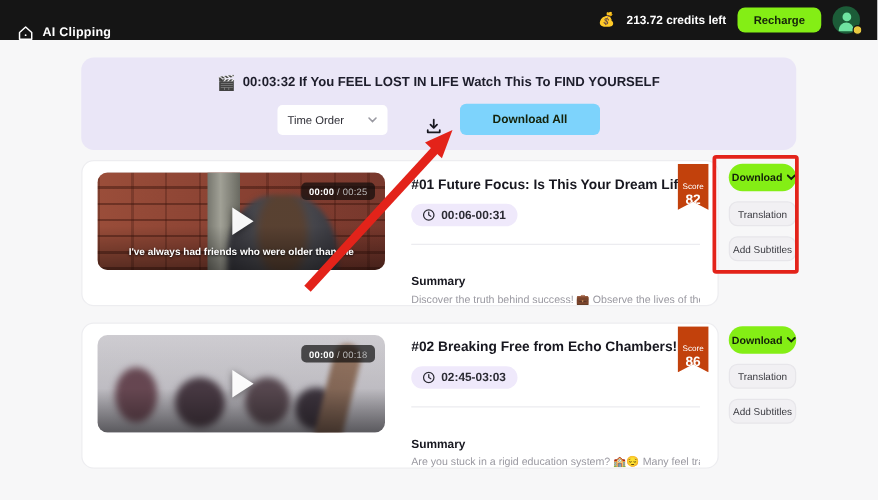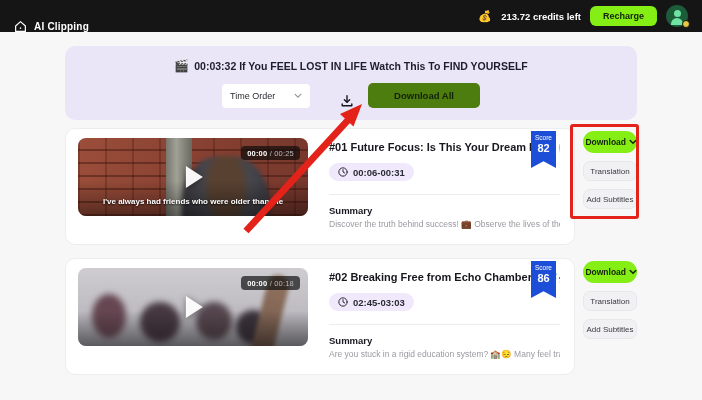--- a/index.html
+++ b/index.html
@@ -44,21 +44,21 @@
   .hero-controls { margin-top:11px; display:flex; align-items:flex-end; justify-content:center; }
   .order-select {
     width:88px; height:24px; background:#fff; border-radius:4px;
     display:flex; align-items:center; justify-content:space-between;
     padding:0 8px; font-size:9px; color:#2c2c34; cursor:pointer;
   }
   .chev { width:8px; height:8px; }
   .dl-icon-btn { margin-left:30px; margin-right:14px; cursor:pointer; display:flex; }
   .dl-ic { width:14px; height:14px; }
   .download-all-btn {
-    width:112px; height:25px; background:#4d7c0f; border:none; border-radius:5px;
+    width:112px; height:25px; background:#7dd3fc; border:none; border-radius:5px;
     font-family:inherit; font-size:9.5px; font-weight:bold; color:#14220a; cursor:pointer;
   }
   
   .clip-row { display:flex; align-items:flex-start; gap:8px; }
   .clip-row.first { margin-top:8px; }
   .clip-row.second { margin-top:13px; }
   .card {
     position:relative; width:510px; height:117px; background:#fff;
     border:1px solid #ededf0; border-radius:10px;
     display:flex; gap:21px; padding:9px 14px 9px 12px;
@@ -115,29 +115,29 @@
   .info { flex:1; padding-top:3px; min-width:0; }
   .clip-title { font-size:11px; font-weight:bold; color:#17171f; padding-right:30px;
     white-space:nowrap; overflow:hidden; }
   .time-pill {
     display:inline-flex; align-items:center; gap:5px; margin-top:9px;
     background:#efe9fb; border-radius:20px; padding:3.5px 9px;
     font-size:9.5px; color:#2b2b33; font-weight:bold;
   }
   .clock-ic { width:10px; height:10px; }
   .divider { height:1px; background:#ececf0; margin-top:13px; }
-  .summary-h { margin-top:10px; font-size:9.5px; font-weight:bold; color:#17171f; }
+  .summary-h { margin-top:24px; font-size:9.5px; font-weight:bold; color:#17171f; }
   .summary-t { margin-top:3px; font-size:8.5px; color:#9a99a1;
     white-space:nowrap; overflow:hidden; }
   
   .ribbon {
-    position:absolute; top:2px; right:18px; width:25px; height:37px;
-    background:#1d4ed8; color:#fff; text-align:center;
+    position:absolute; top:2px; right:7px; width:25px; height:37px;
+    background:#c2410c; color:#fff; text-align:center;
     clip-path:polygon(0 0,100% 0,100% 100%,50% 82%,0 100%);
-    padding-top:3px;
+    padding-top:15px;
   }
   .ribbon .sc-label { font-size:6.5px; display:block; }
   .ribbon .sc-val { font-size:11px; font-weight:bold; display:block; margin-top:1px; }
   
   .actions { width:62px; display:flex; flex-direction:column; gap:8px; padding-top:3px; }
   .act-download {
     height:22px; background:#84ee15; border:none; border-radius:12px; cursor:pointer;
     font-family:inherit; font-size:8.5px; font-weight:bold; color:#14220a;
     display:flex; align-items:center; justify-content:flex-end; gap:3px;
   }

